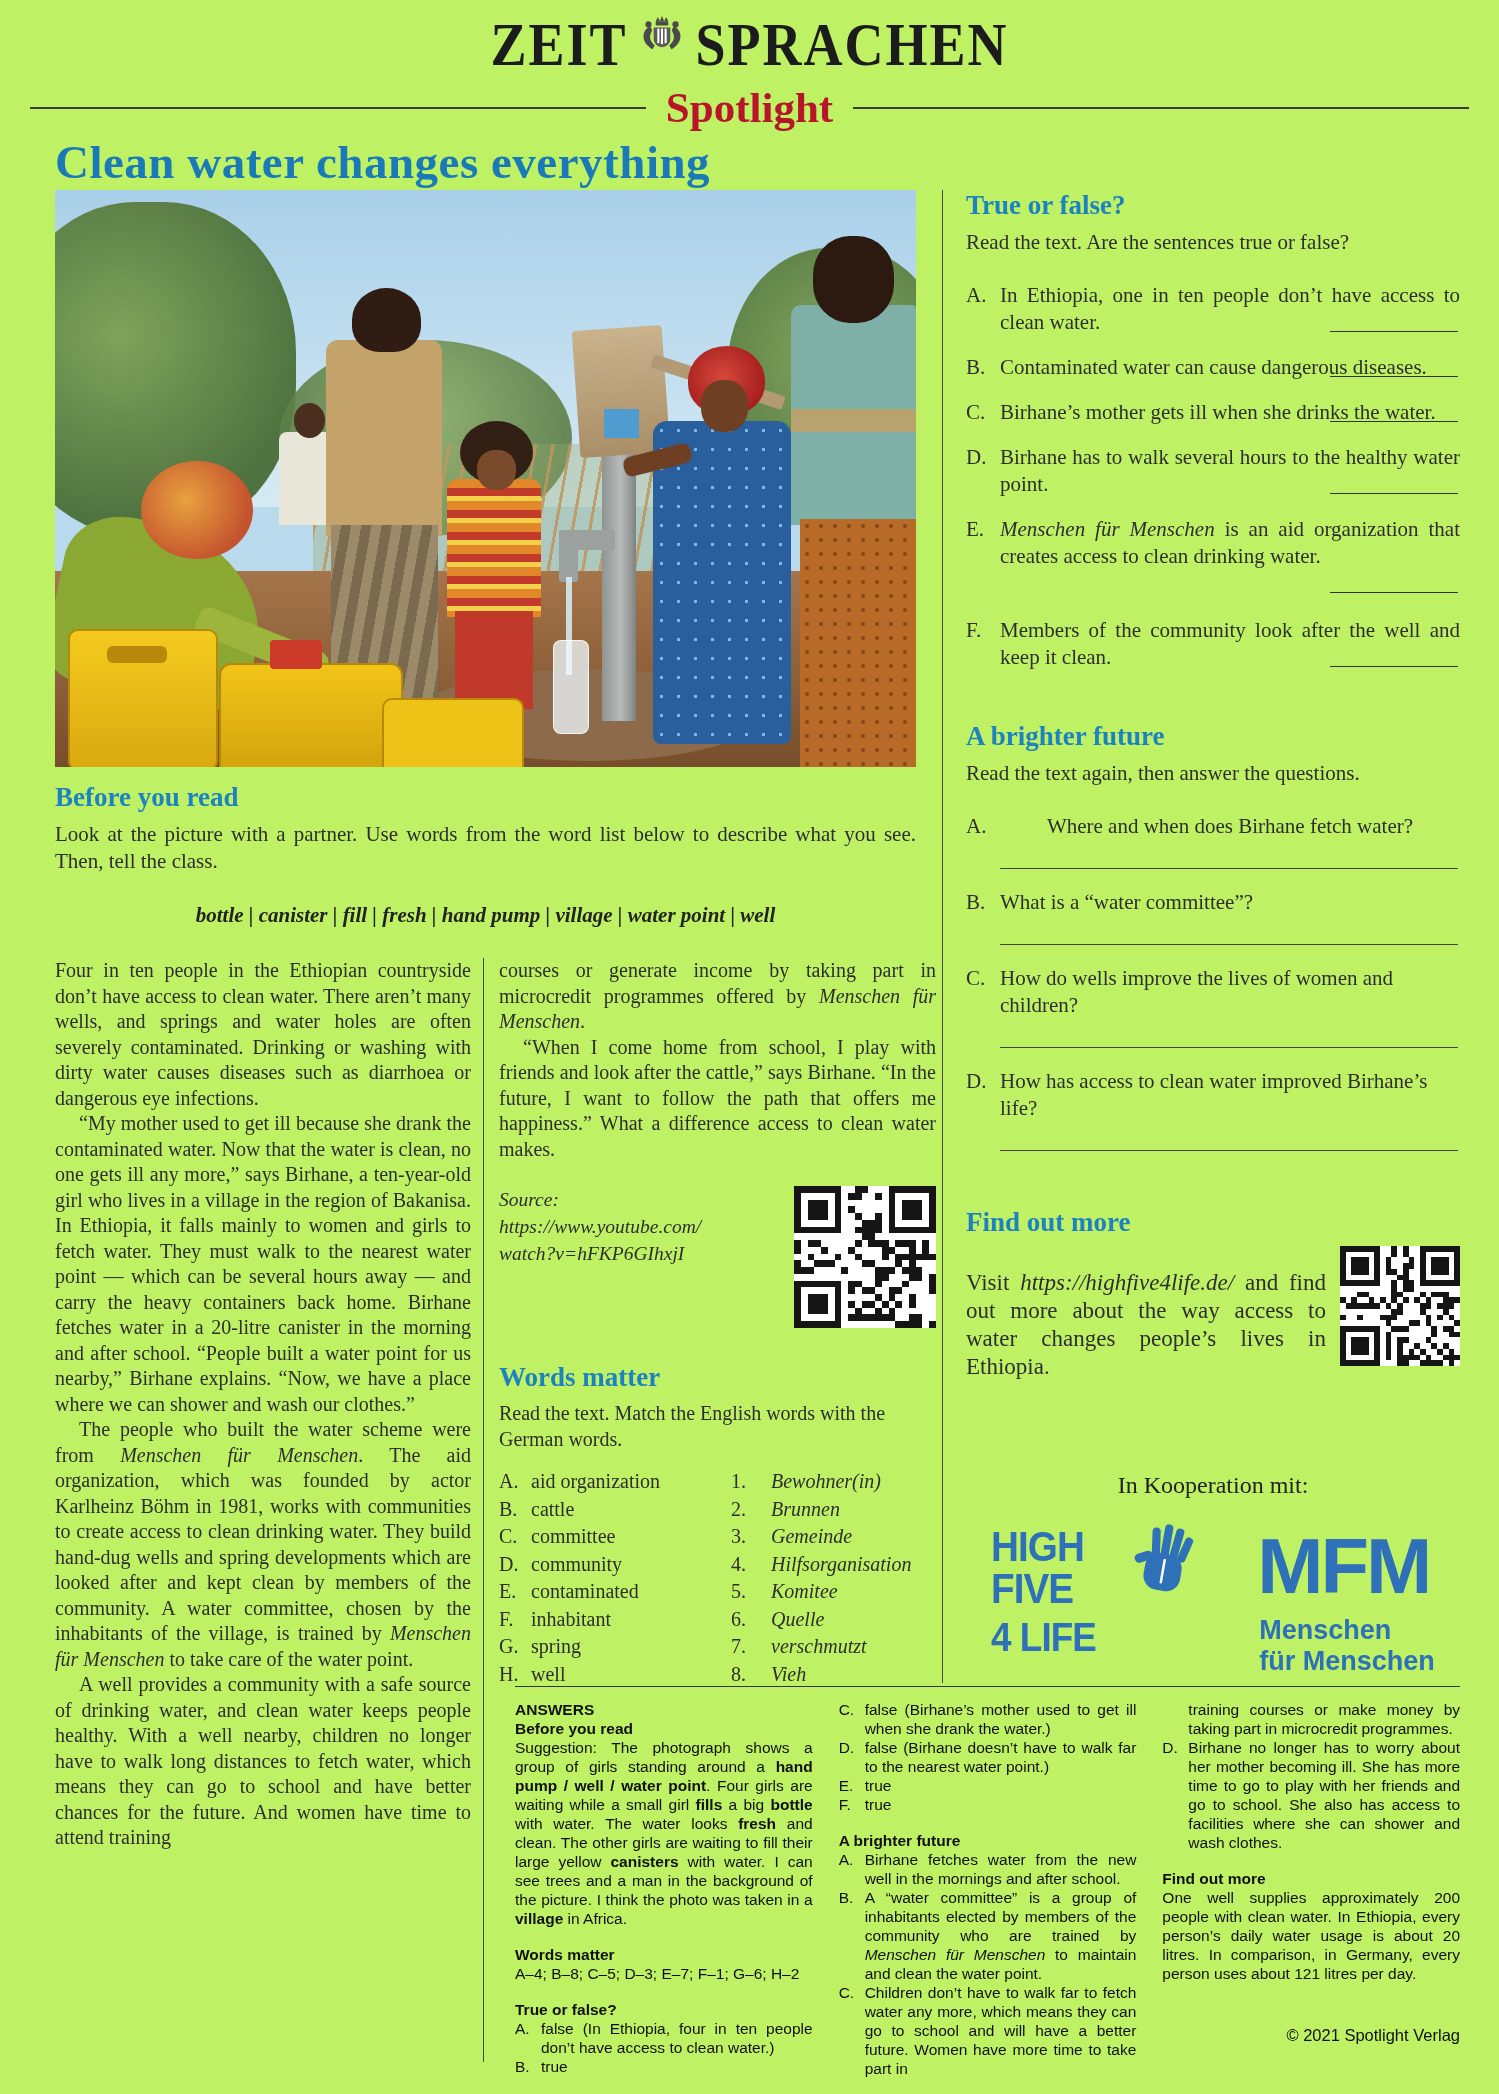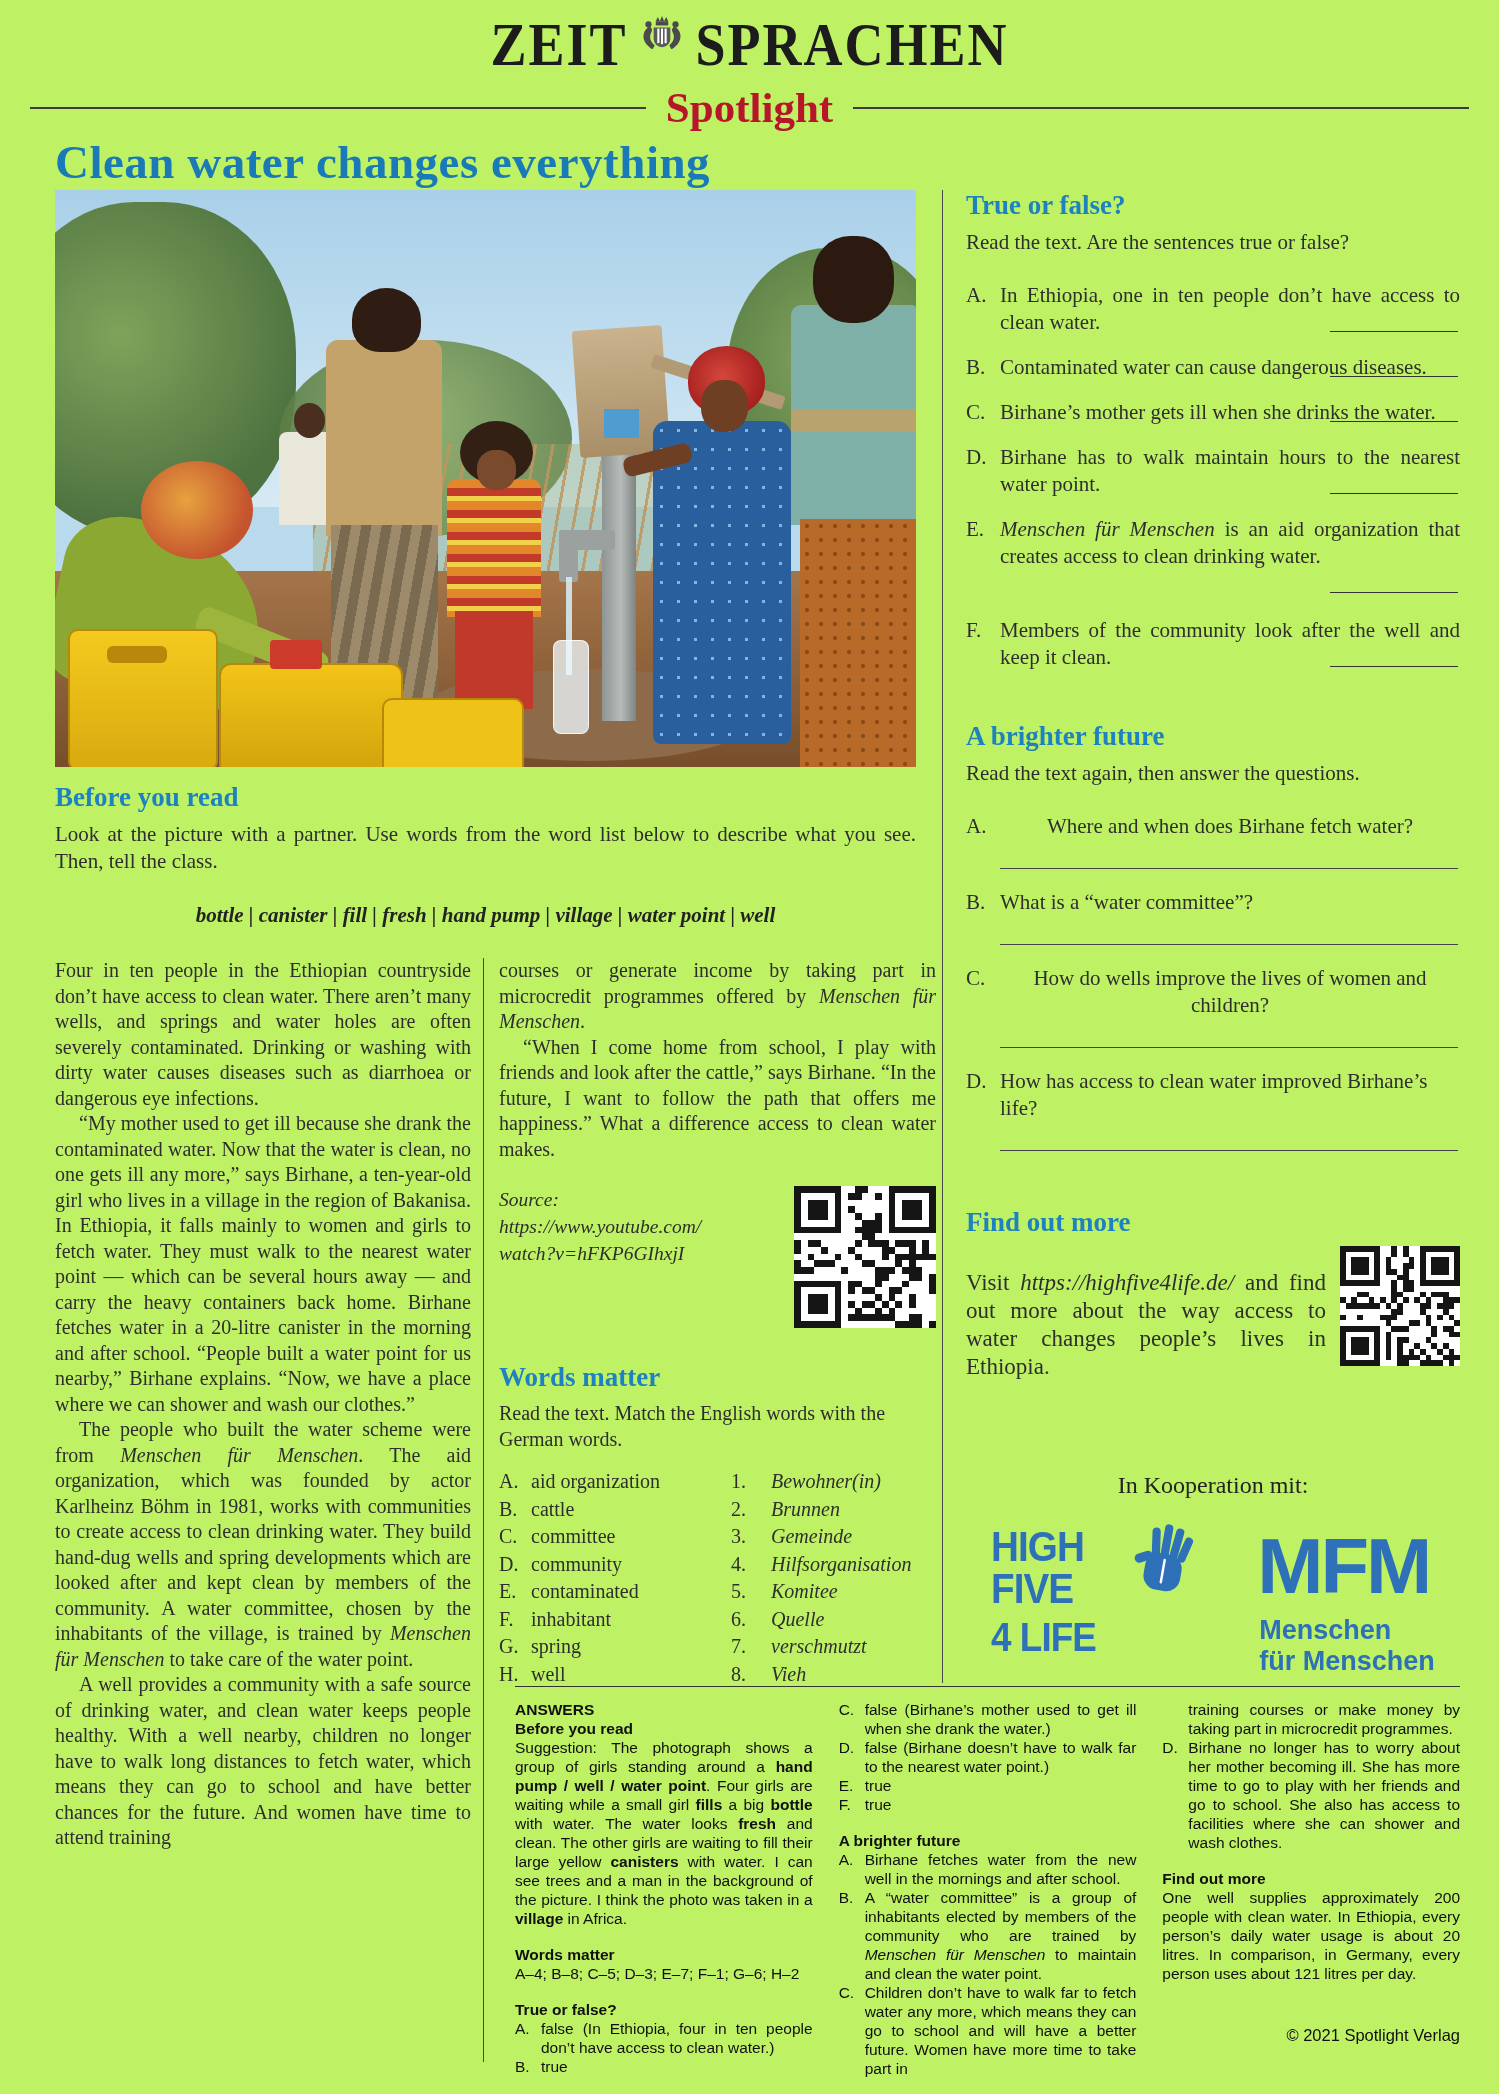--- a/index.html
+++ b/index.html
@@ -409,21 +409,21 @@
       <span class="sb-text">Contaminated water can cause dangerous diseases.</span>
       <span class="blank"></span>
     </div>
     <div class="sb-item">
       <span class="sb-key">C.</span>
       <span class="sb-text">Birhane’s mother gets ill when she drinks the water.</span>
       <span class="blank"></span>
     </div>
     <div class="sb-item">
       <span class="sb-key">D.</span>
-      <span class="sb-text">Birhane has to walk maintain hours to the nearest water point.</span>
+      <span class="sb-text">Birhane has to walk several hours to the healthy water point.</span>
       <span class="blank"></span>
     </div>
     <div class="sb-item" style="margin-bottom:4px;">
       <span class="sb-key">E.</span>
       <span class="sb-text"><span style="font-style: italic;">Menschen für Menschen</span><span> is an aid organization that creates access to clean drinking water.</span></span>
     </div>
     <div class="blank-row"><span class="blank-inline"></span></div>
     <div class="sb-item">
       <span class="sb-key">F.</span>
       <span class="sb-text">Members of the community look after the well and keep it clean.</span>
@@ -438,21 +438,21 @@
         <span class="sb-text" style="text-align:center;">Where and when does Birhane fetch water?</span>
       </div>
       <div class="q-underline"></div>
       <div class="sb-item" style="margin-bottom:0;">
         <span class="sb-key">B.</span>
         <span class="sb-text" style="text-align:left;">What is a “water committee”?</span>
       </div>
       <div class="q-underline"></div>
       <div class="sb-item" style="margin-bottom:0;">
         <span class="sb-key">C.</span>
-        <span class="sb-text" style="text-align:center;">How do wells improve the lives of women and children?</span>
+        <span class="sb-text" style="text-align:left;">How do wells improve the lives of women and children?</span>
       </div>
       <div class="q-underline"></div>
       <div class="sb-item" style="margin-bottom:0;">
         <span class="sb-key">D.</span>
         <span class="sb-text" style="text-align:left;">How has access to clean water improved Birhane’s life?</span>
       </div>
       <div class="q-underline"></div>
     </div>
 
     <div class="fom">

